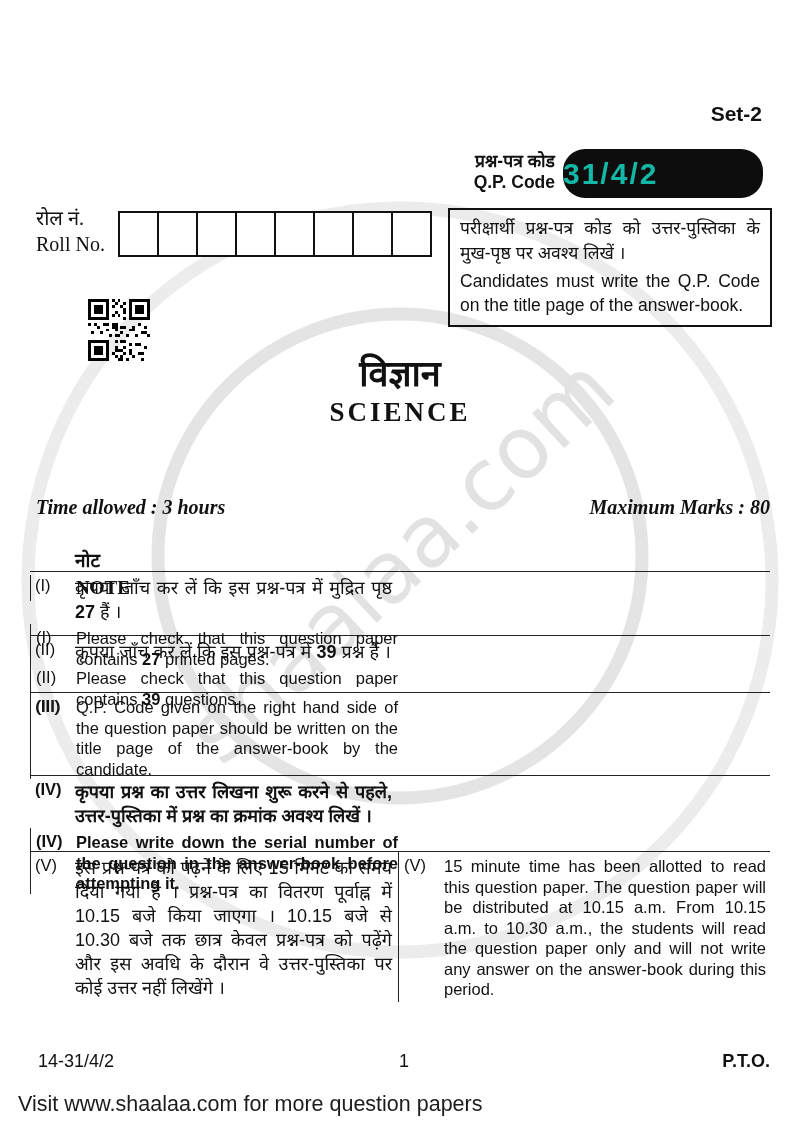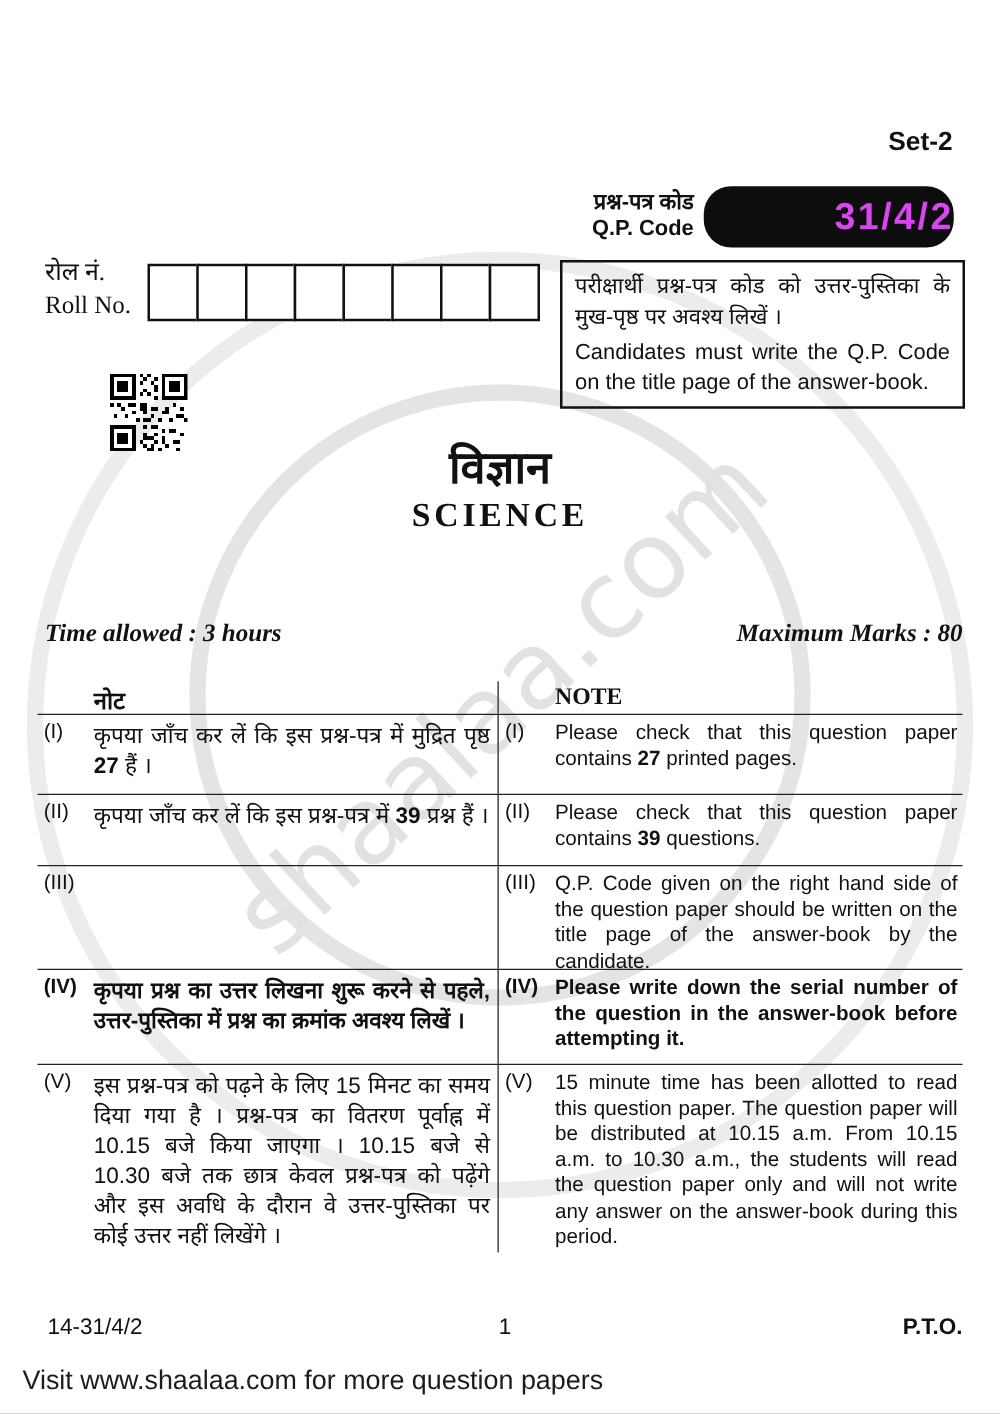--- a/index.html
+++ b/index.html
@@ -8,21 +8,21 @@
   .wm{position:absolute;inset:0;z-index:0;pointer-events:none;}
   .content{position:absolute;inset:0;z-index:1;}
 
   
   .series-box{position:absolute;left:33px;top:100px;width:237px;height:55px;background:#0d0d0d;
               color:#fff;font-weight:700;font-size:28px;line-height:55px;text-align:center;}
   .set-label{position:absolute;top:102px;right:38px;font-weight:700;font-size:21px;}
   .qp-labels{position:absolute;left:430px;top:151px;width:125px;text-align:right;
              font-weight:700;font-size:17.5px;line-height:21px;}
   .qp-box{position:absolute;left:563px;top:149px;width:200px;height:49px;background:#0d0d0d;
-          color:#d946ef;font-weight:700;font-size:30px;line-height:49px;text-align:right;letter-spacing:2px;border-radius:22px;}
+          color:#14b8a6;font-weight:700;font-size:30px;line-height:49px;text-align:left;letter-spacing:2px;border-radius:22px;}
 
   
   .roll-label{position:absolute;left:36px;top:205px;font-family:"Liberation Serif",serif;
               font-size:20px;line-height:26px;}
   .roll-boxes{position:absolute;left:118px;top:211px;display:flex;}
   .roll-cell{width:37px;height:42px;border:2px solid #111;margin-left:-2px;background:#fff;}
   .roll-cell:first-child{margin-left:0;}
 
   
   .cand-box{position:absolute;left:448px;top:208px;width:300px;border:2px solid #111;
@@ -40,21 +40,21 @@
 
   
   .meta{position:absolute;left:36px;right:30px;font-family:"Liberation Serif",serif;
         font-style:italic;font-weight:700;font-size:20px;display:flex;justify-content:space-between;}
   .meta.hi{top:455px;}
   .meta.en{top:496px;}
 
   
   .ntable{position:absolute;left:30px;top:545px;width:740px;}
   .trow{display:flex;box-sizing:border-box;}
-  .trow.sep{border-bottom:1.6px solid #222;}
+  .trow.sep{border-bottom:1.6px solid #222;flex-direction:column;}
   .cell{position:relative;box-sizing:border-box;}
   .cell.hi{width:368px;}
   .cell.en{width:372px;border-left:1.6px solid #222;}
   .num{position:absolute;left:5px;top:4px;font-size:16.5px;}
   .cell.hi .txt{margin:4px 6px 0 45px;font-size:18px;line-height:24px;text-align:justify;}
   .cell.en .txt{margin:4px 4px 0 45px;font-size:16.5px;line-height:20.5px;text-align:justify;}
   .thead .cell{font-weight:700;}
   .thead .hcap{margin:2px 0 2px 45px;font-size:19px;}
   .thead .cell.en .hcap{font-family:"Liberation Serif",serif;}
   .emph .txt,.emph .num{font-weight:700;}

